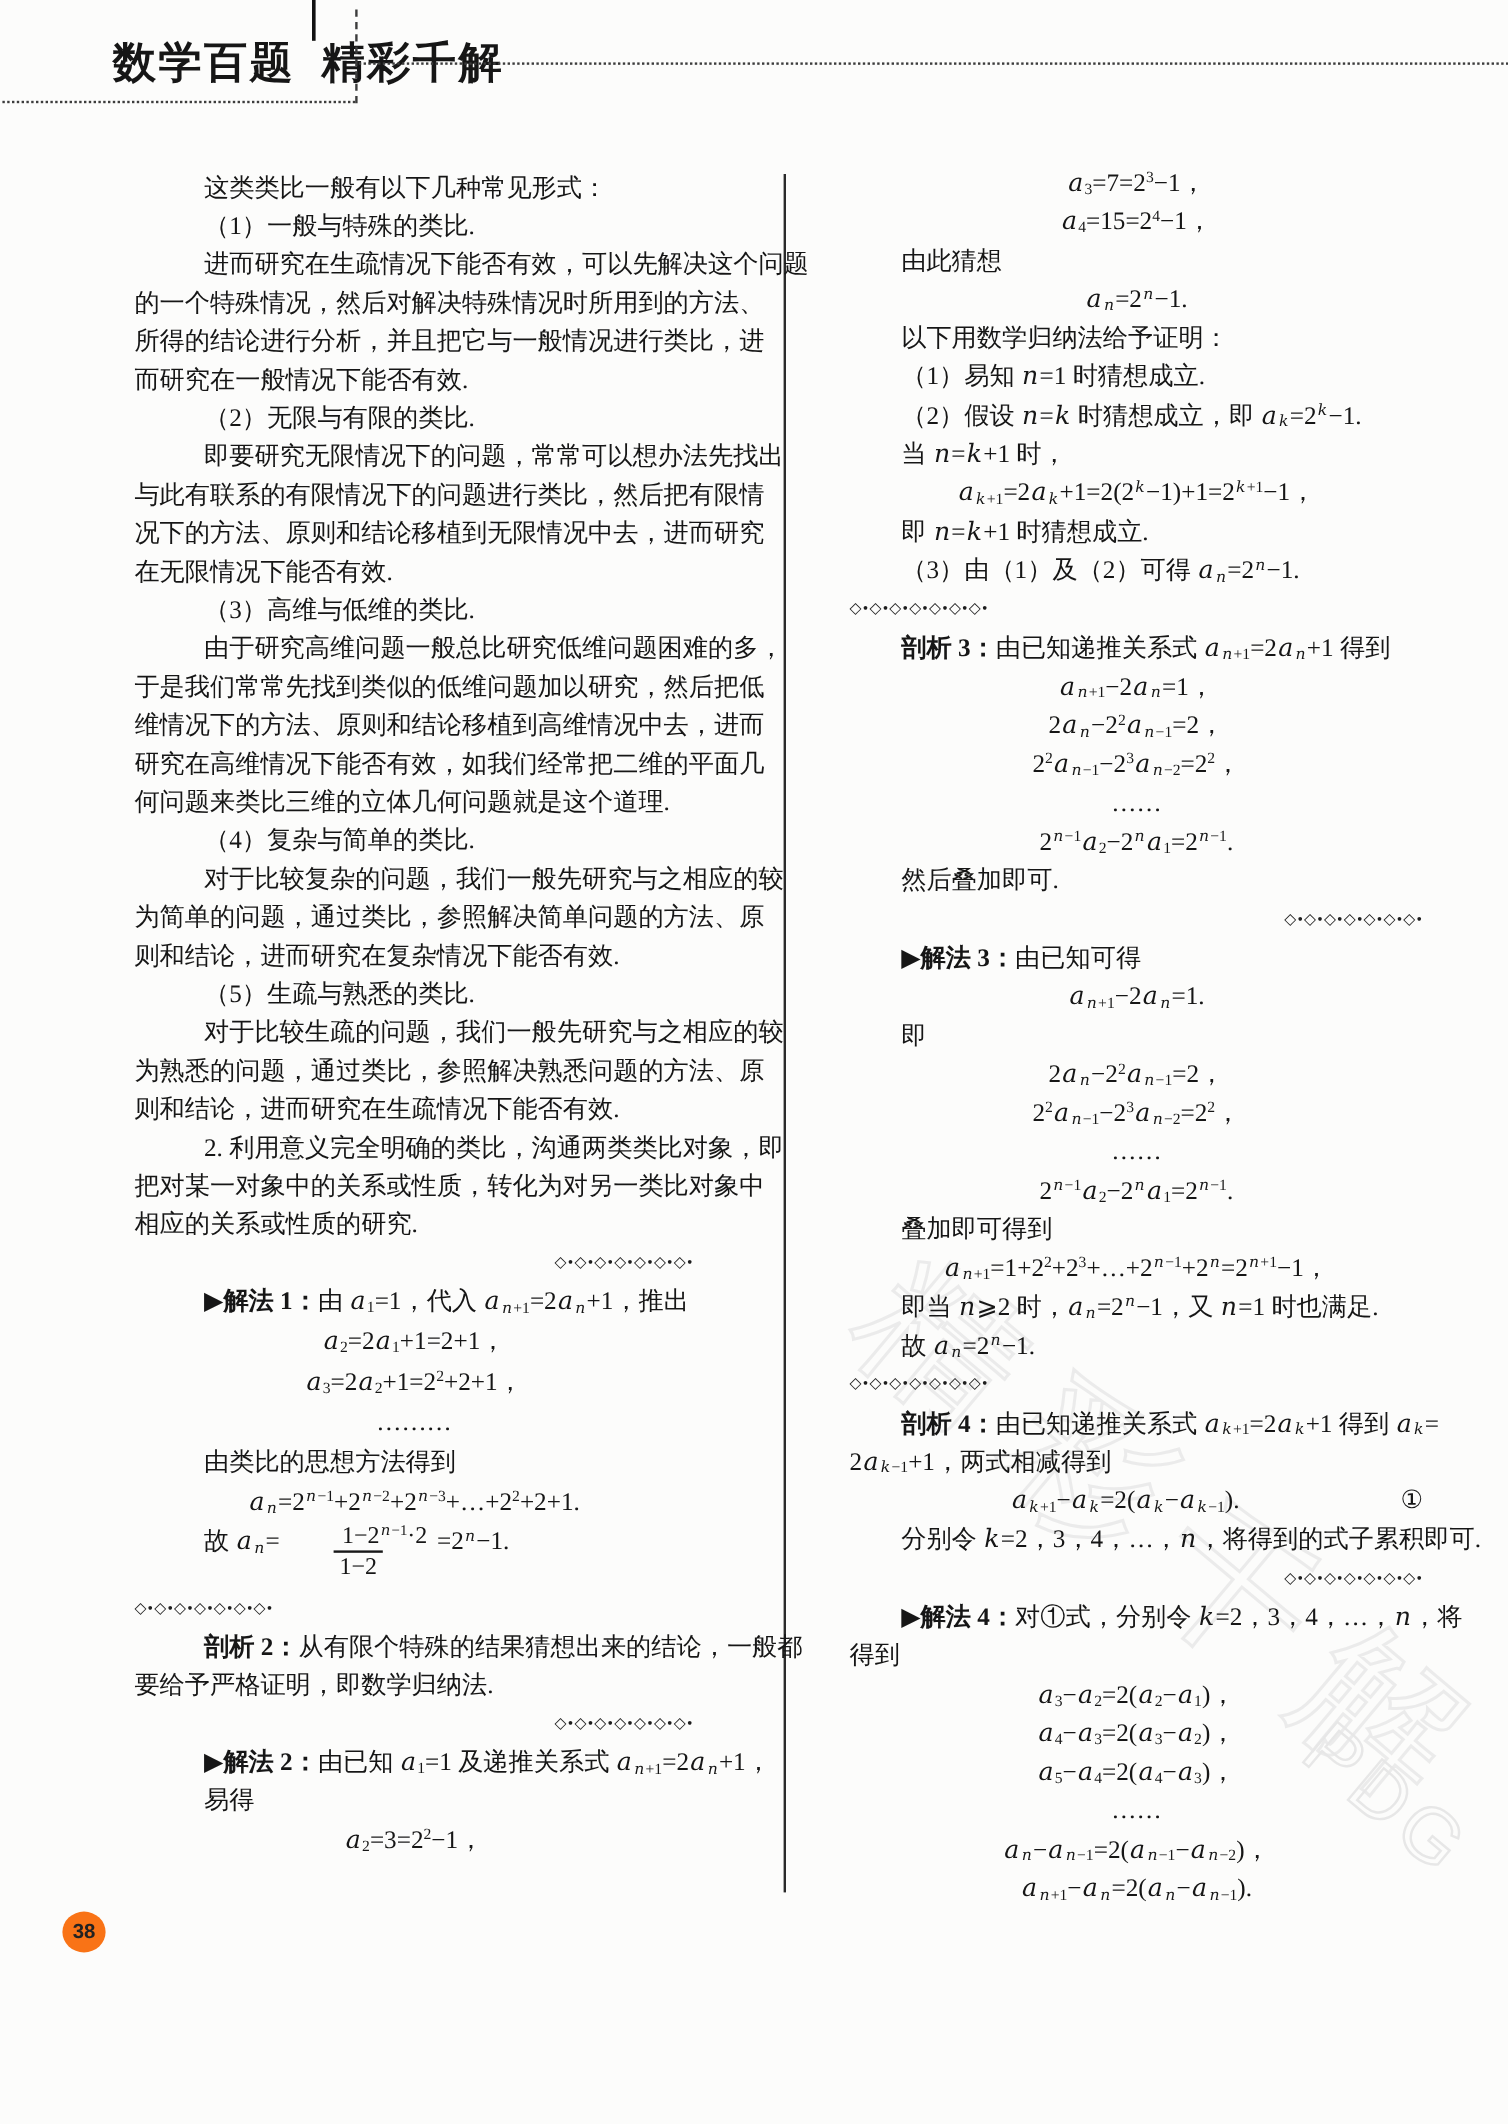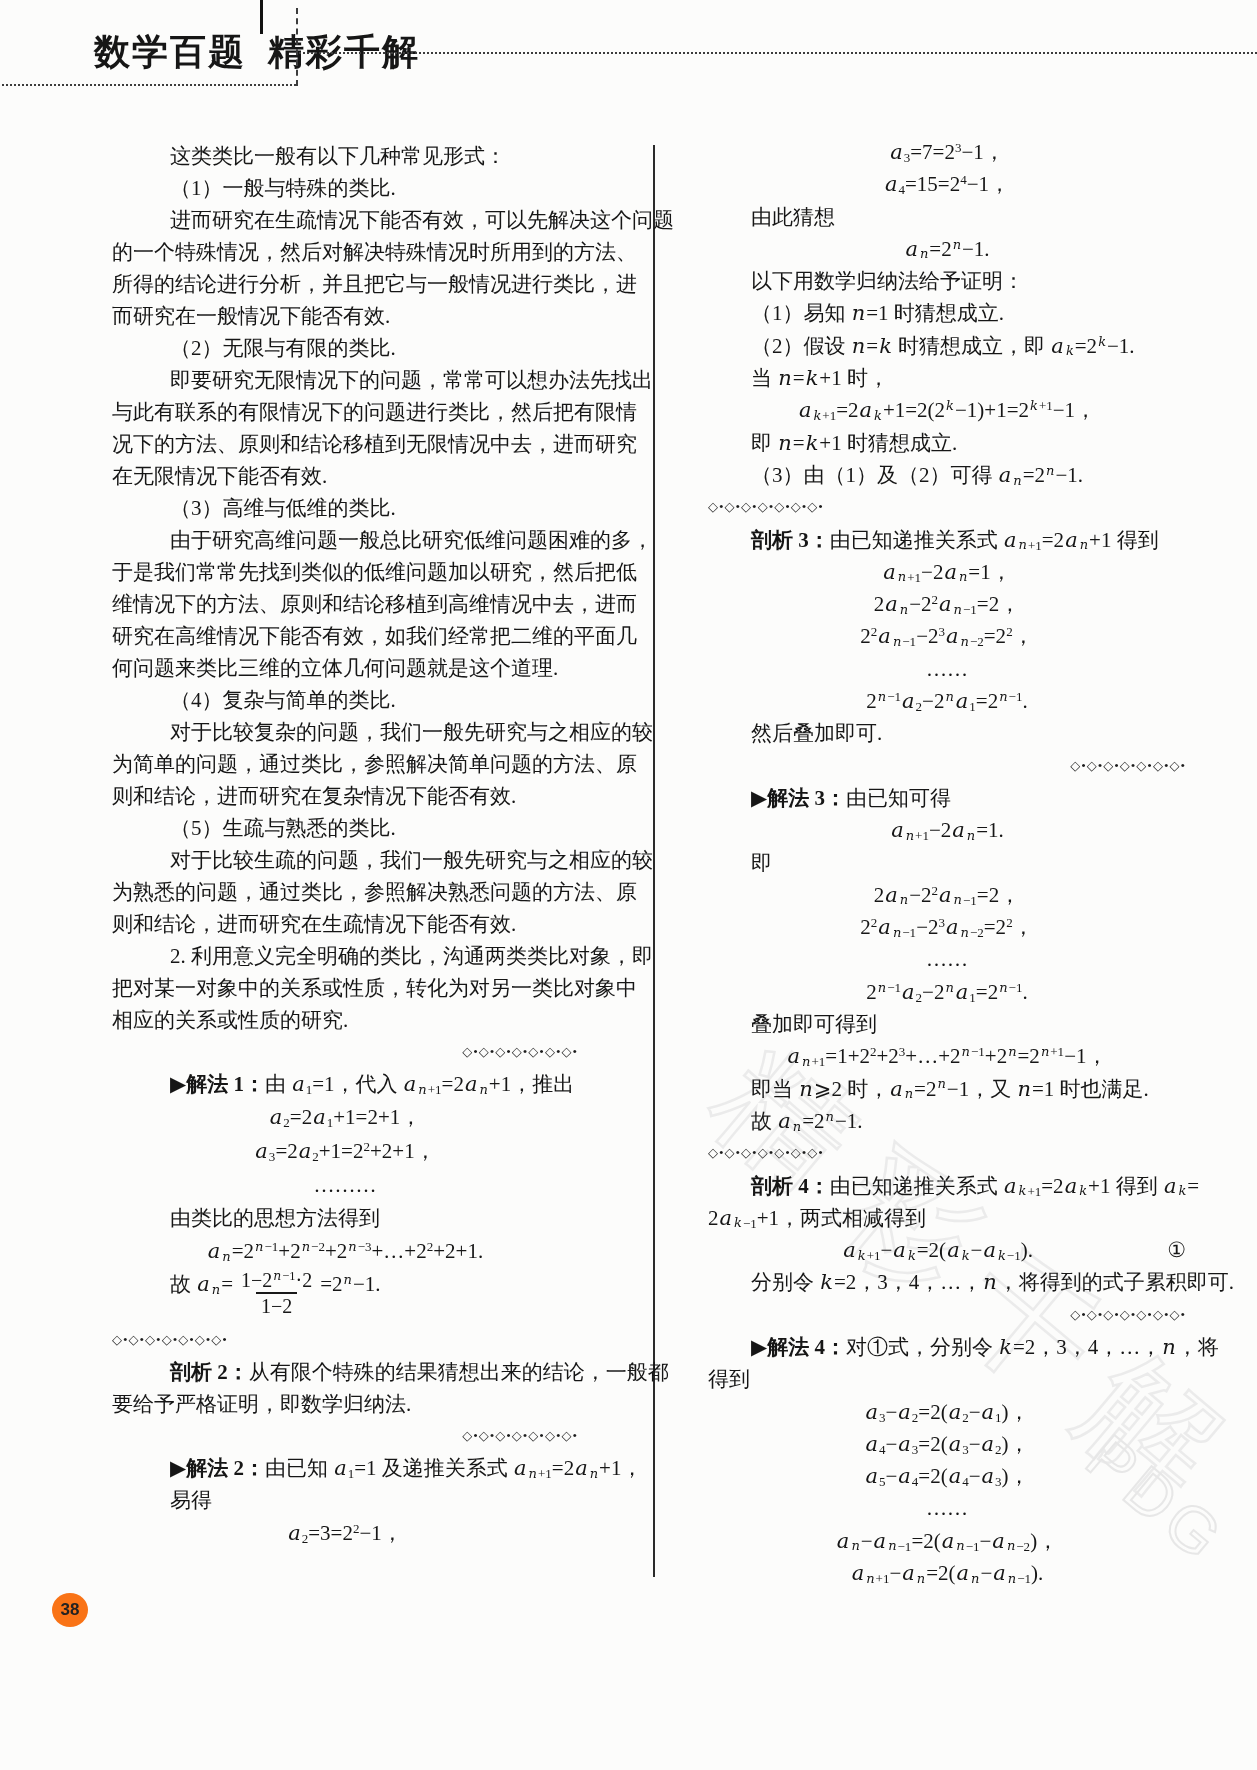--- a/index.html
+++ b/index.html
@@ -37,21 +37,21 @@
   i{font-family:"DejaVu Serif",serif;font-style:italic;padding:0 1px;}
   sub,sup{font-size:0.62em;line-height:0;}
   sup{vertical-align:0.55em;}
   sub{vertical-align:-0.2em;}
   
   .dv{font-size:13px;letter-spacing:1px;color:#1d1d1d;}
   .dv.right{text-align:right;}
   
   .fx{display:flex;align-items:flex-start;height:56px;padding-left:58px;}
   .fr{display:inline-flex;flex-direction:column;align-items:center;margin:0 3px;line-height:1.2;font-size:20px;}
-  .fnum{padding:0 5px;}
+  .fnum{padding:0 5px;margin-left:44px;}
   .fden{border-top:2px solid #181818;padding:0 5px;}
   .tg{float:right;font-weight:normal;}
   
   .page-num{
     position:absolute;left:52px;top:1593px;
     width:36px;height:34px;border-radius:50%;
     background:#f97316;
     display:flex;align-items:center;justify-content:center;
     font-size:17px;font-weight:bold;color:#222;
     font-family:"Liberation Sans",sans-serif;

